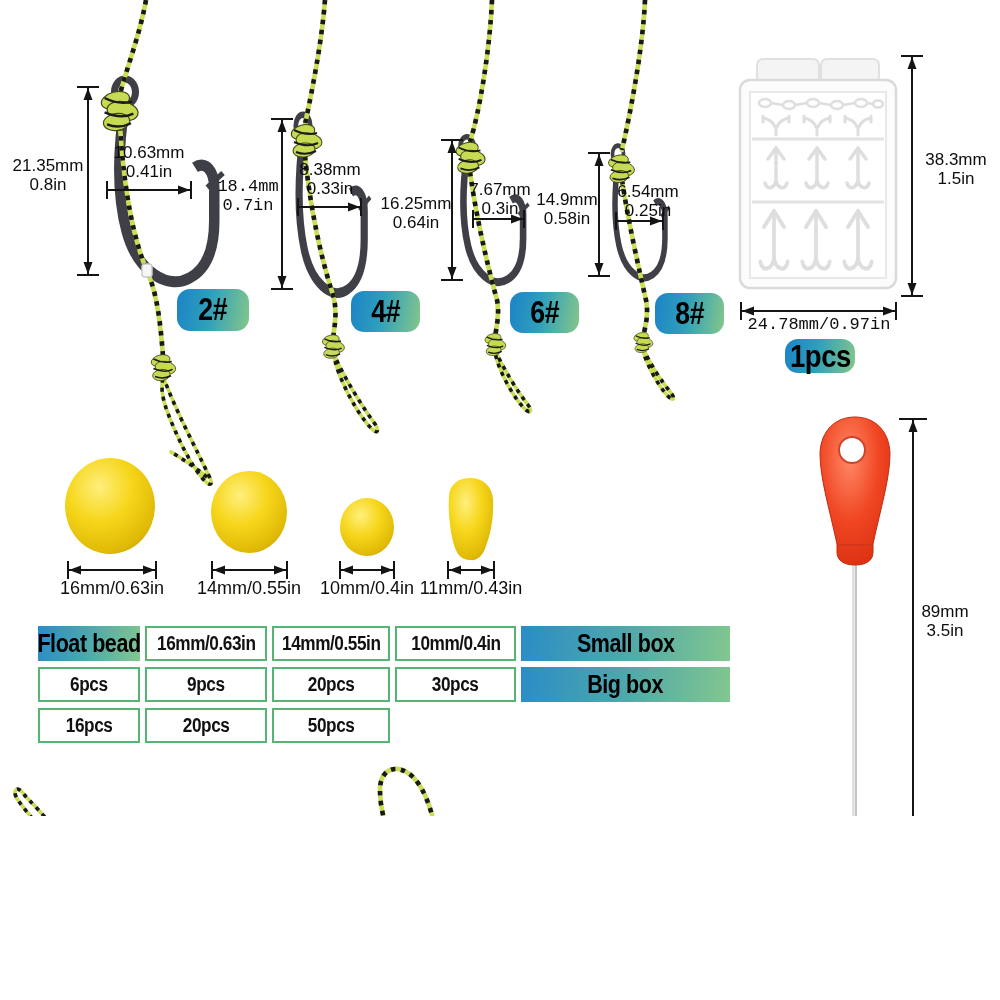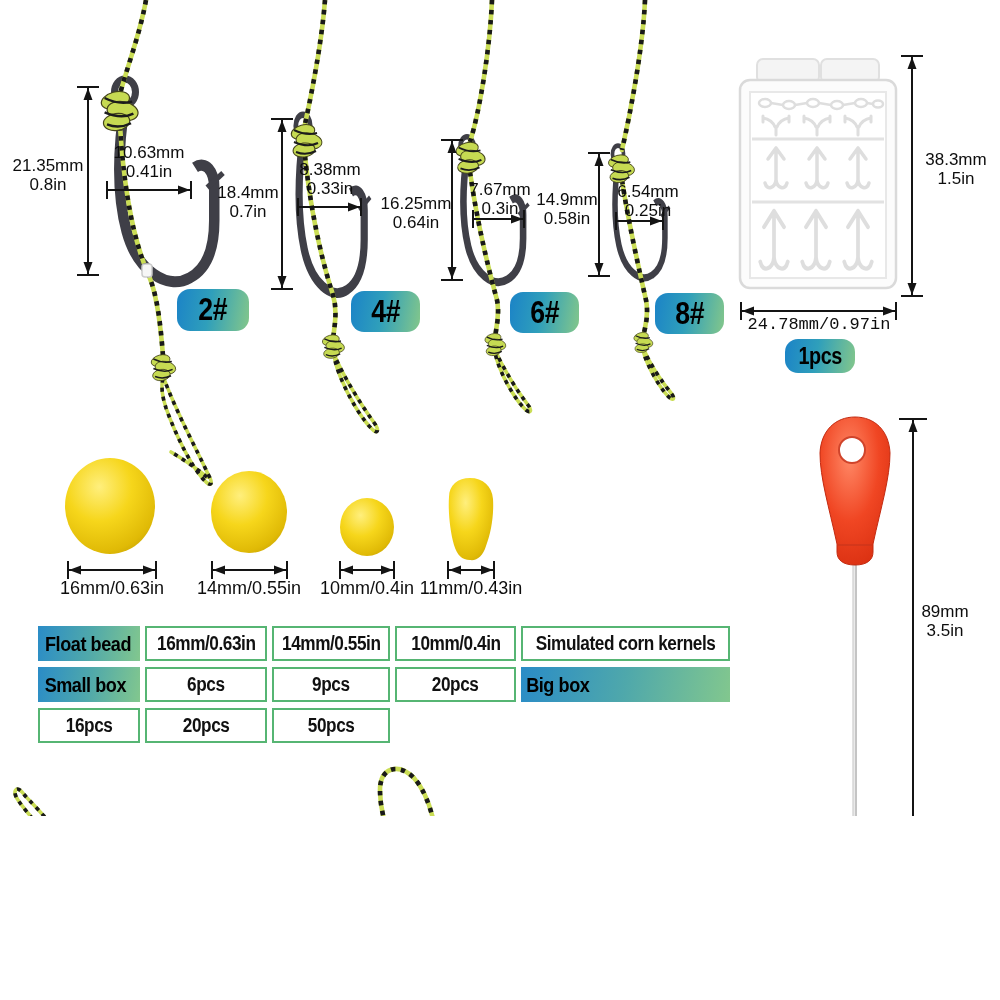--- a/index.html
+++ b/index.html
@@ -9,29 +9,29 @@
 
   .dim { position:absolute; z-index:2; font-size:17px; line-height:1.1; color:#0d0d0d;
          text-align:center; white-space:nowrap; }
   .dim span { display:block; }
   .bead-label { position:absolute; z-index:2; font-size:18px; color:#0d0d0d; text-align:center; white-space:nowrap; }
 
   .badge { position:absolute; z-index:3; display:flex; align-items:center; justify-content:center;
            border-radius:13px; color:#000; font-weight:bold;
            background:linear-gradient(100deg,#1b83c7 0%, #2f9fbb 45%, #84c78a 100%); }
   .badge-num  { font-size:31px; }
-  .badge-pcs  { font-size:23px; }
+  .badge-pcs  { font-size:32px; }
   .cnd { display:inline-block; transform:scaleX(0.86); transform-origin:center; white-space:nowrap; letter-spacing:-0.5px; }
 
   .spec-table { position:absolute; z-index:2; left:38px; top:626px; display:grid;
                 grid-template-columns:102px 122px 118px 121px 209px;
                 grid-auto-rows:35px; gap:6px 5px; }
   .hcell { background:linear-gradient(100deg,#2a8cc7 0%, #4fa8ab 50%, #82c78e 100%);
-           display:flex; align-items:center; justify-content:flex-start;
-           font-weight:bold; font-size:21px; color:#000; }
+           display:flex; align-items:center; justify-content:center;
+           font-weight:bold; font-size:25px; color:#000; }
   .dcell { background:#fff; border:2px solid #56b573; display:flex; align-items:center; justify-content:center;
            font-weight:bold; font-size:20px; color:#111; }
 
   
   .bA { stroke:#cadd55; stroke-width:4.6; fill:none; stroke-linecap:round; }
   .bB { stroke:#191919; stroke-width:4.6; fill:none; stroke-dasharray:4.5 5.5; }
   .bA2 { stroke:#cadd55; stroke-width:3.6; fill:none; stroke-linecap:round; }
   .bB2 { stroke:#191919; stroke-width:3.6; fill:none; stroke-dasharray:4 5; }
   .hookline { stroke:#3f3f47; fill:none; }
   .dimline { stroke:#141414; stroke-width:2; fill:none; }
@@ -340,21 +340,21 @@
 </svg>
 
 <div class="dim" style="left:6px; top:157px; width:84px;">
   <span>21.35mm</span>
       <span>0.8in</span>
 </div>
 <div class="dim" style="left:103px; top:144px; width:92px;">
   <span>10.63mm</span>
       <span>0.41in</span>
 </div>
-<div class="dim" style="left:208px; top:184px; width:80px;">
+<div class="dim" style="left:208px; top:178px; width:80px;font-family:Liberation Mono, monospace;">
   <span>18.4mm</span>
       <span>0.7in</span>
 </div>
 <div class="dim" style="left:291px; top:161px; width:78px;">
   <span>8.38mm</span>
       <span>0.33in</span>
 </div>
 <div class="dim" style="left:374px; top:189px; width:84px;margin-top:6px;">
   <span>16.25mm</span>
       <span>0.64in</span>
@@ -416,36 +416,36 @@
       </div>
   <div class="dcell">
         <span class="cnd">16mm/0.63in</span>
       </div>
   <div class="dcell">
         <span class="cnd">14mm/0.55in</span>
       </div>
   <div class="dcell">
         <span class="cnd">10mm/0.4in</span>
       </div>
-  <div class="dcell">
-        <span class="cnd">Simulated corn kernels</span>
-      </div>
 
   <div class="hcell">
         <span class="cnd">Small box</span>
       </div>
   <div class="dcell">
         <span class="cnd">6pcs</span>
       </div>
   <div class="dcell">
         <span class="cnd">9pcs</span>
       </div>
   <div class="dcell">
         <span class="cnd">20pcs</span>
       </div>
+  <div class="dcell">
+        <span class="cnd">30pcs</span>
+      </div>
 
   <div class="hcell">
         <span class="cnd">Big box</span>
       </div>
   <div class="dcell">
         <span class="cnd">16pcs</span>
       </div>
   <div class="dcell">
         <span class="cnd">20pcs</span>
       </div>

